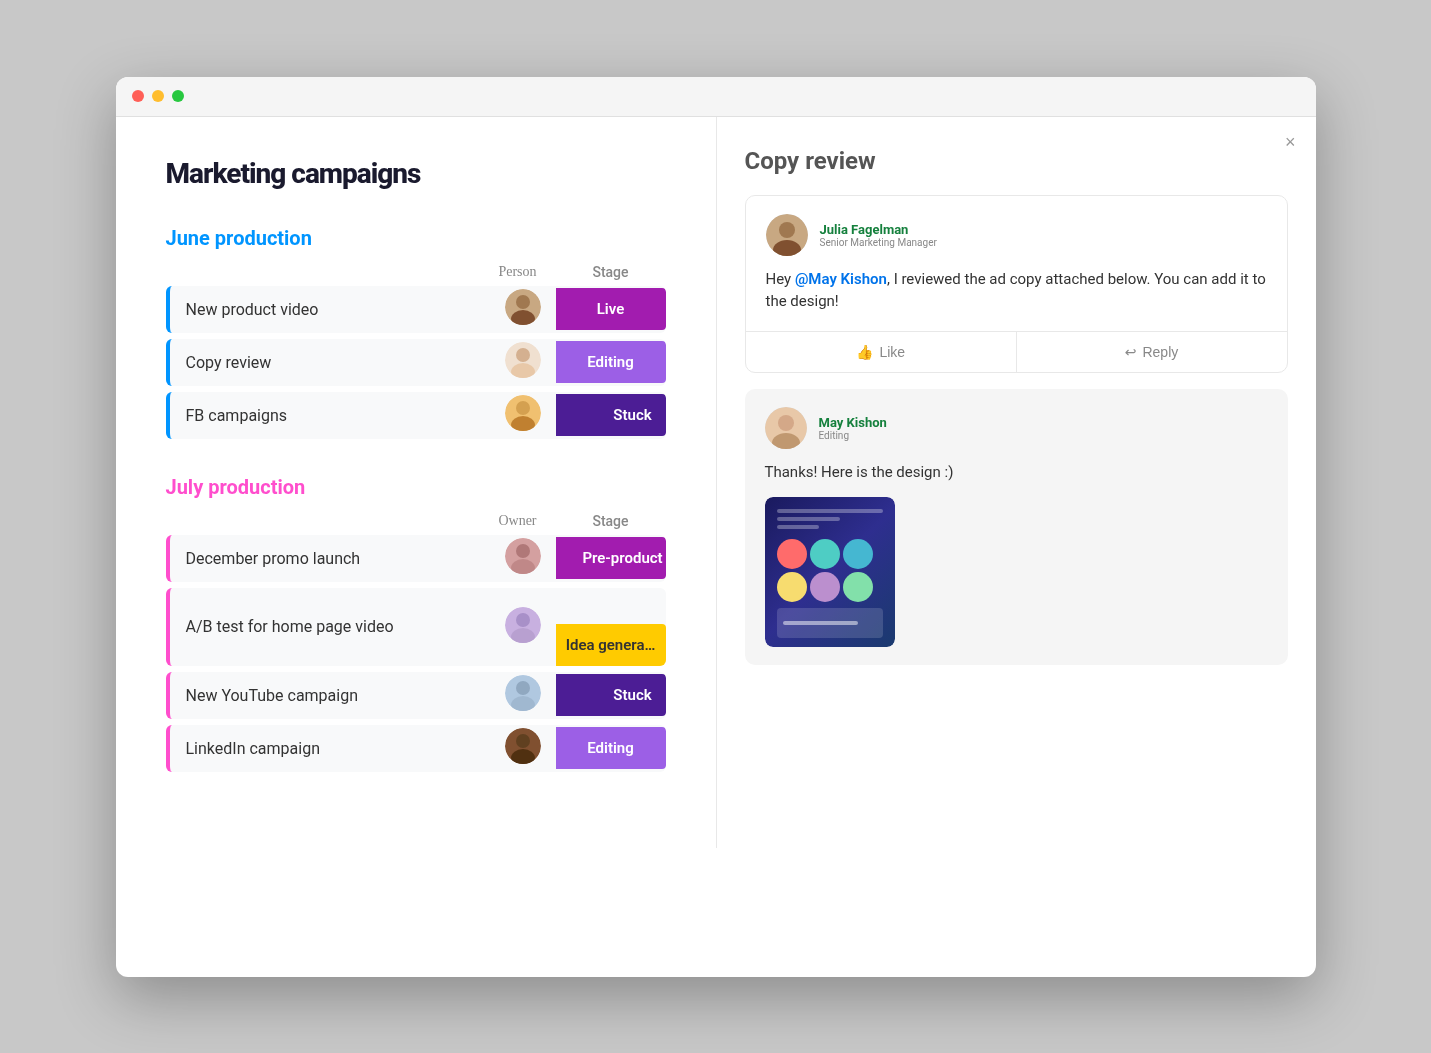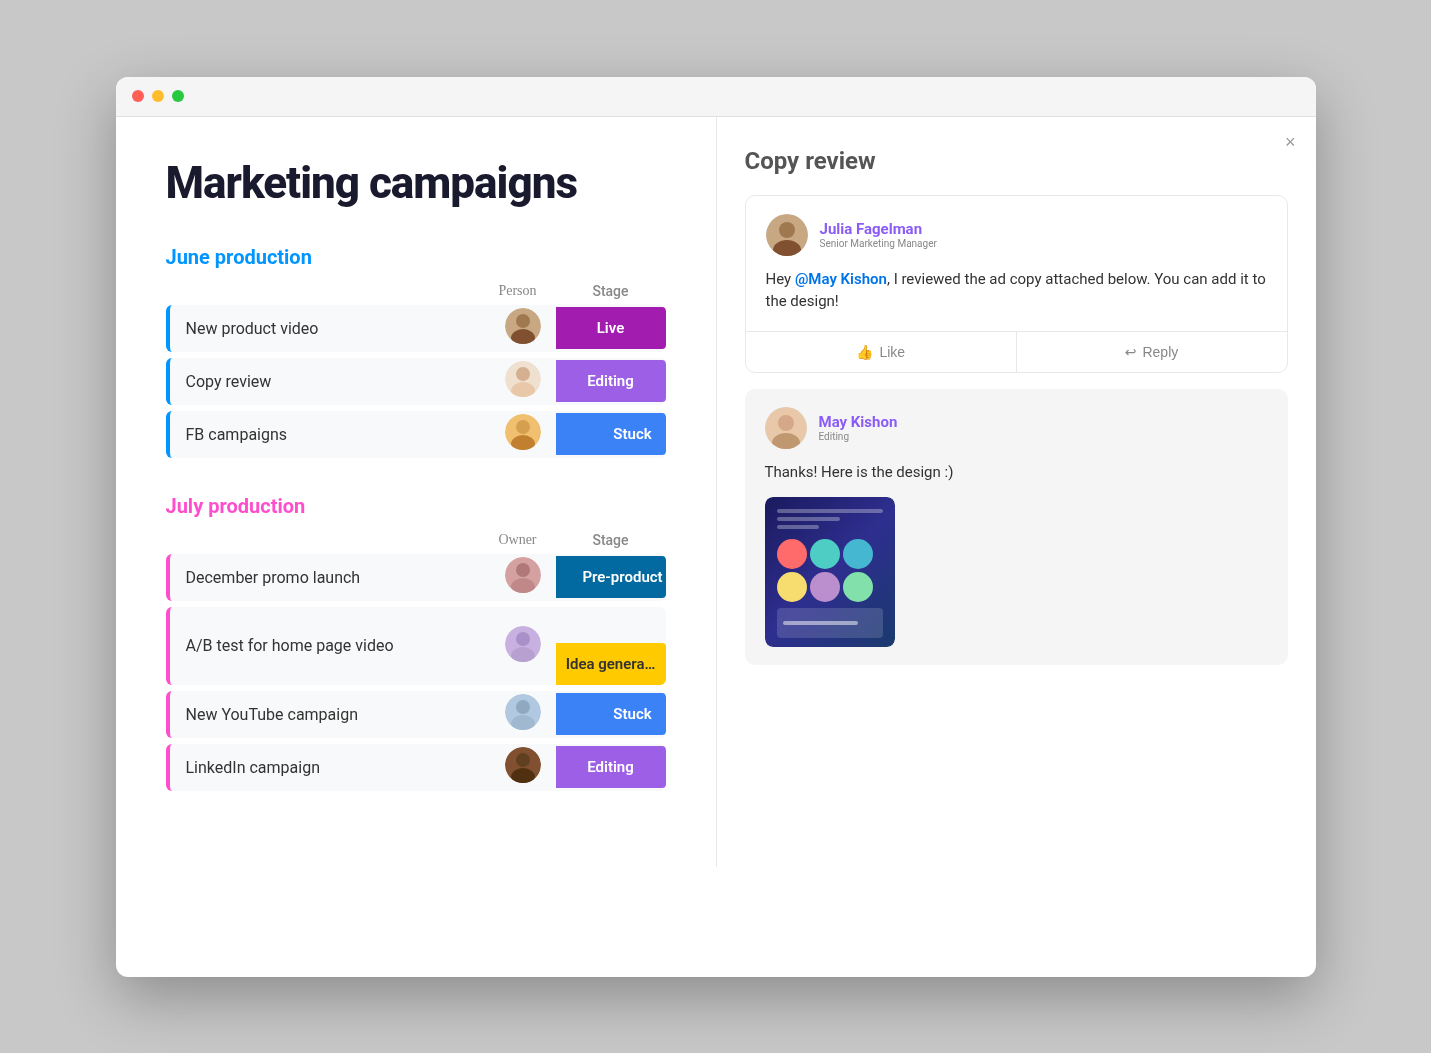--- a/index.html
+++ b/index.html
@@ -62,21 +62,21 @@
       top: 16px;
       right: 20px;
       background: none;
       border: none;
       font-size: 18px;
       color: #999;
       cursor: pointer;
       line-height: 1;
     }
     .page-title {
-      font-size: 44px;
+      font-size: 28px;
       font-weight: 800;
       color: #1a1a2e;
       margin-bottom: 36px;
       letter-spacing: -1px;
     }
     .section-title {
       font-size: 20px;
       font-weight: 700;
       margin-bottom: 14px;
       margin-top: 12px;
@@ -128,22 +128,22 @@
       width: 110px;
       text-align: center;
       padding: 12px 0;
       font-size: 15px;
       font-weight: 600;
       color: #fff;
       border-radius: 0 4px 4px 0;
     }
     .stage-live { background: #a21caf; }
     .stage-editing { background: #9c5fe6; }
-    .stage-stuck { background: #3b82f6; padding-left: 44px; }
-    .stage-preprod { background: #0369a1; padding-left: 24px; }
+    .stage-stuck { background: #4c1d95; padding-left: 44px; }
+    .stage-preprod { background: #a21caf; padding-left: 24px; }
     .stage-idea { background: #ffcb00; color: #333; margin-top: 36px; }
 
     
     .panel-title {
       font-size: 24px;
       font-weight: 700;
       color: #555;
       margin-bottom: 20px;
     }
     .comment-card {
@@ -169,22 +169,22 @@
     .commenter-avatar {
       width: 42px;
       height: 42px;
       border-radius: 50%;
       background: #ddd;
       overflow: hidden;
       flex-shrink: 0;
     }
     .commenter-info .name {
       font-weight: 700;
-      color: #8b5cf6;
-      font-size: 15px;
+      color: #15803d;
+      font-size: 13px;
     }
     .commenter-info .role {
       font-size: 10px;
       color: #888;
     }
     .comment-text {
       font-size: 15px;
       color: #333;
       line-height: 1.5;
     }

